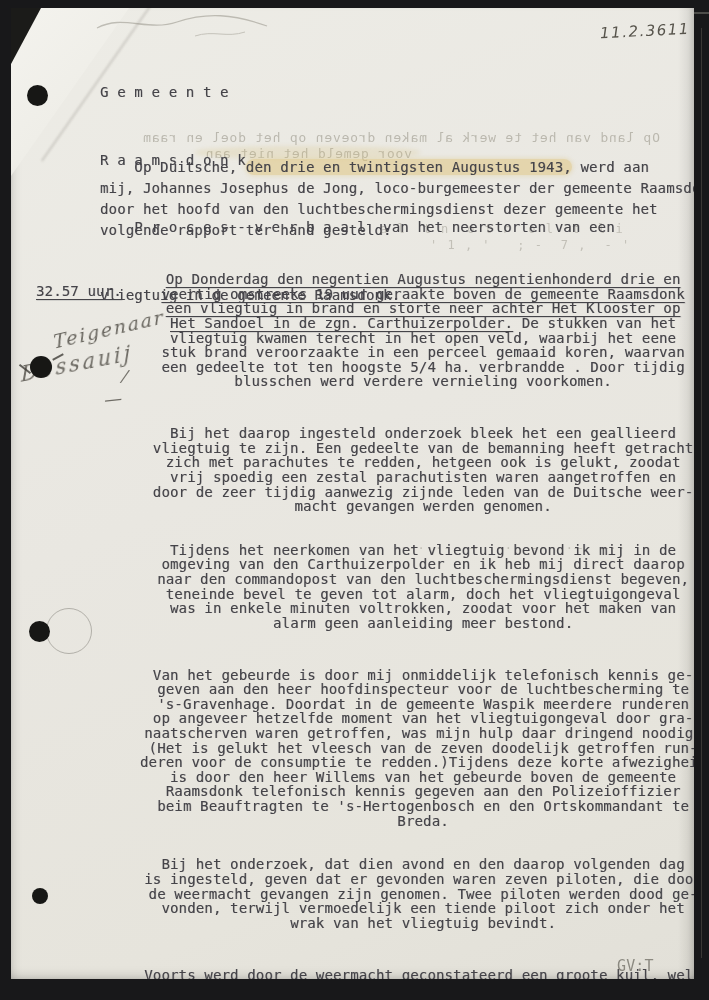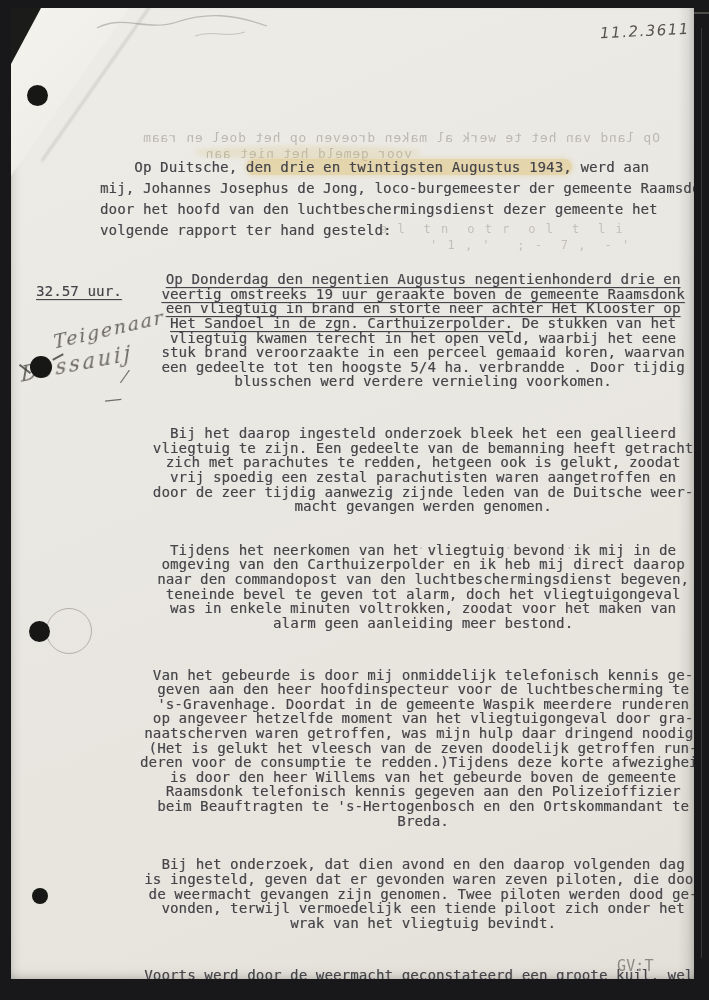--- a/index.html
+++ b/index.html
@@ -92,20 +92,26 @@
 
   <div class="hand archive-number">11.2.3611</div>
 
   <div class="bleed mirror" style="left:87px;top:122px;width:562px;">Op land van het te werk al maken droeven op het doel en raam</div>
   <div class="bleed mirror" style="left:101px;top:138px;width:300px;">voor gemeld het niet aan</div>
   <div class="ghost" style="left:369px;top:214px;">a l  t n  o t r  o l  t  l i</div>
   <div class="ghost" style="left:419px;top:230px;">' 1 , '   ; -  7 ,  - '</div>
   <div class="ghost" style="left:389px;top:533px;">·-···-··–  ··  -·  ·–  –··</div>
   <div class="smudge" style="left:184px;top:138px;width:225px;height:13px;"></div>
 
+  <div class="type header-block">
+    <div>G e m e e n t e</div>
+    <div>R a a m s d o n k .</div>
+    <div><span>    P r o c e s - v e r b a a l</span><span>  van het neerstorten van een</span></div>
+    <div>vliegtuig in de gemeente Raamsdonk.</div>
+  </div>
 
   <div class="type intro-block"><span>    Op Duitsche, </span><span class="hl">den drie en twintigsten Augustus 1943,</span><span> werd aan
 mij, Johannes Josephus de Jong, loco-burgemeester der gemeente Raamsdonk
 door het hoofd van den luchtbeschermingsdienst dezer gemeente het
 volgende rapport ter hand gesteld:</span></div>
 
   <div class="type u margin-time">32.57 uur.</div>
   <div class="hand hw1">Teigenaar</div>
   <div class="hand hw2">Dessauij</div>
   <div class="hand hw-dash">—</div>

